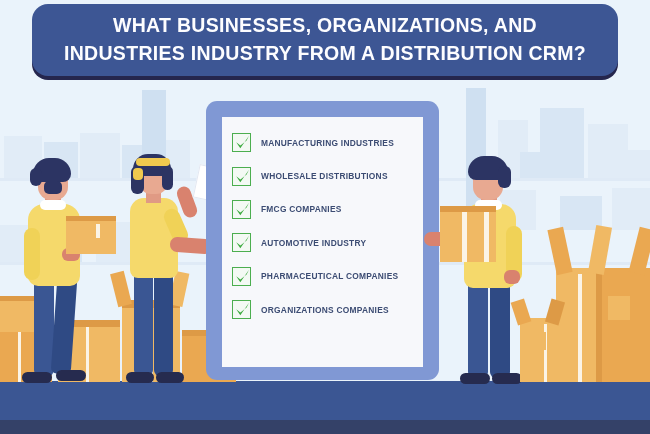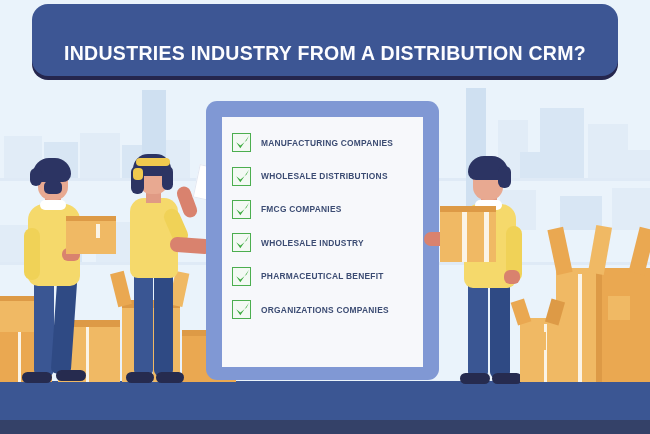--- a/index.html
+++ b/index.html
@@ -194,21 +194,21 @@
   <div class="clipboard"></div>
   <div class="clip-inner"></div>
 
   <div class="list" id="checklist">
       <div class="row">
         <span class="cbox" style="border-color: rgb(76, 174, 79);">
           <svg width="17" height="18" viewBox="0 0 17 18">
             <path d="M2.2 8.2 L6.3 14.2 L15 1.8 L12.6 6.4 L6.4 11.4 Z" fill="#3cab3f"></path>
           </svg>
         </span>
-        <span class="row-label" style="color: rgb(60, 76, 115);">MANUFACTURING COMPANIES</span>
+        <span class="row-label" style="color: rgb(60, 76, 115);">MANUFACTURING INDUSTRIES</span>
       </div>
       <div class="row">
         <span class="cbox" style="border-color: rgb(76, 174, 79);">
           <svg width="17" height="18" viewBox="0 0 17 18">
             <path d="M2.2 8.2 L6.3 14.2 L15 1.8 L12.6 6.4 L6.4 11.4 Z" fill="#3cab3f"></path>
           </svg>
         </span>
         <span class="row-label" style="color: rgb(60, 76, 115);">WHOLESALE DISTRIBUTIONS</span>
       </div>
       <div class="row">
@@ -218,29 +218,29 @@
           </svg>
         </span>
         <span class="row-label" style="color: rgb(60, 76, 115);">FMCG COMPANIES</span>
       </div>
       <div class="row">
         <span class="cbox" style="border-color: rgb(76, 174, 79);">
           <svg width="17" height="18" viewBox="0 0 17 18">
             <path d="M2.2 8.2 L6.3 14.2 L15 1.8 L12.6 6.4 L6.4 11.4 Z" fill="#3cab3f"></path>
           </svg>
         </span>
-        <span class="row-label" style="color: rgb(60, 76, 115);">WHOLESALE INDUSTRY</span>
-      </div>
-      <div class="row">
-        <span class="cbox" style="border-color: rgb(76, 174, 79);">
-          <svg width="17" height="18" viewBox="0 0 17 18">
-            <path d="M2.2 8.2 L6.3 14.2 L15 1.8 L12.6 6.4 L6.4 11.4 Z" fill="#3cab3f"></path>
-          </svg>
-        </span>
-        <span class="row-label" style="color: rgb(60, 76, 115);">PHARMACEUTICAL BENEFIT</span>
+        <span class="row-label" style="color: rgb(60, 76, 115);">AUTOMOTIVE INDUSTRY</span>
+      </div>
+      <div class="row">
+        <span class="cbox" style="border-color: rgb(76, 174, 79);">
+          <svg width="17" height="18" viewBox="0 0 17 18">
+            <path d="M2.2 8.2 L6.3 14.2 L15 1.8 L12.6 6.4 L6.4 11.4 Z" fill="#3cab3f"></path>
+          </svg>
+        </span>
+        <span class="row-label" style="color: rgb(60, 76, 115);">PHARMACEUTICAL COMPANIES</span>
       </div>
       <div class="row">
         <span class="cbox" style="border-color: rgb(76, 174, 79);">
           <svg width="17" height="18" viewBox="0 0 17 18">
             <path d="M2.2 8.2 L6.3 14.2 L15 1.8 L12.6 6.4 L6.4 11.4 Z" fill="#3cab3f"></path>
           </svg>
         </span>
         <span class="row-label" style="color: rgb(60, 76, 115);">ORGANIZATIONS COMPANIES</span>
       </div>
     </div>
@@ -291,18 +291,18 @@
     <div class="box-d" style="left:548px; top:300px; width:14px; height:24px; transform:rotate(16deg);"></div>
     <div class="box-seam" style="left:544px; top:324px; width:3px; height:58px;"></div>
     <div class="box-l" style="left:528px; top:332px; width:18px; height:18px;"></div>
 
     <div class="box" style="left:636px; top:330px; width:14px; height:52px;"></div>
   </div>
 
   <div class="header-shadow"></div>
   <div class="header">
     <h1>
-      <br>
+      <span>WHAT BUSINESSES, ORGANIZATIONS, AND</span><br>
       <span>INDUSTRIES INDUSTRY FROM A DISTRIBUTION CRM?</span>
     </h1>
   </div>
 
 </div>
 
 </body></html>

